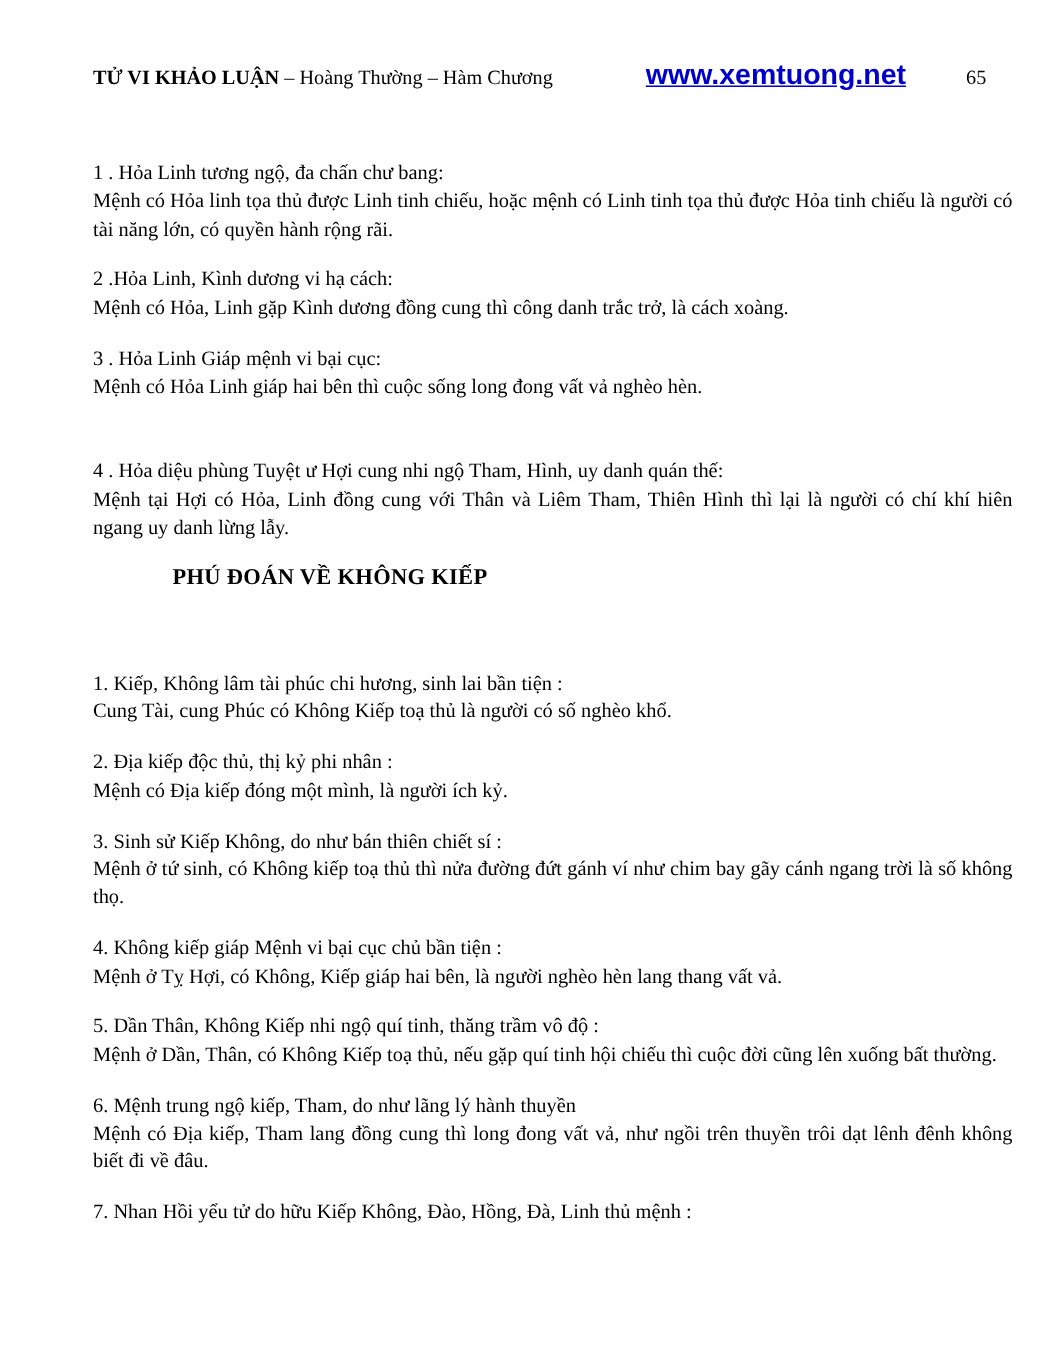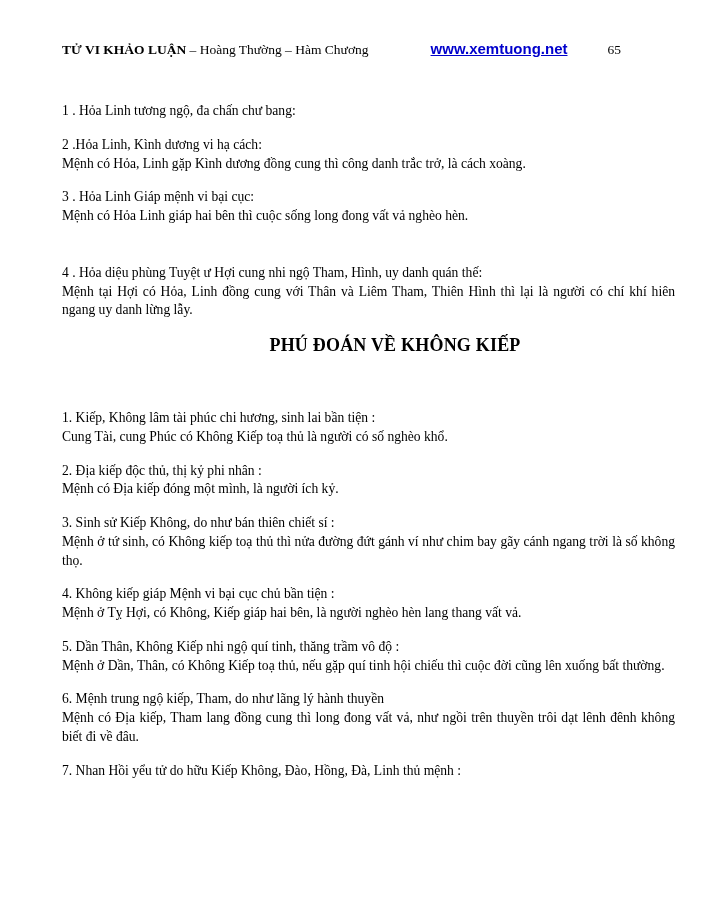--- a/index.html
+++ b/index.html
@@ -36,60 +36,60 @@
   .header-title .bold {
     font-weight: bold;
   }
   .header-spacer {
     flex: 0 0 62px;
   }
   .header-url {
     color: #0000cc;
     font-weight: bold;
     text-decoration: underline;
-    font-size: 15px;
+    font-size: 19px;
     font-family: "Liberation Sans", sans-serif;
   }
   .header-page {
     margin-left: 40px;
     font-size: 13.5px;
   }
   .para {
     font-size: 13.6px;
     line-height: 1.38;
     text-align: justify;
     margin: 0;
   }
   .para.italic {
   }
   .gap-m { height: 15px; }
   .gap-xl { height: 38px; }
   .section-title {
     font-weight: bold;
-    font-size: 18px;
+    font-size: 15px;
     margin-left: 53px;
     letter-spacing: 0.2px;
-    text-align: center;
   }
 </style>
 </head>
 <body>
 
 <div class="page">
 
   <div class="header">
     <div class="header-title">
       <span class="bold">TỬ VI KHẢO LUẬN</span><span> – Hoàng Thường – Hàm Chương</span>
     </div>
     <div class="header-spacer"></div>
     <div class="header-url">www.xemtuong.net</div>
     <div class="header-page">65</div>
   </div>
 
   <div class="para italic">1 . Hỏa Linh tương ngộ, đa chấn chư bang:</div>
+  <div class="para">Mệnh có Hỏa linh tọa thủ được Linh tinh chiếu, hoặc mệnh có Linh tinh tọa thủ được Hỏa tinh chiếu là người có tài năng lớn, có quyền hành rộng rãi.</div>
 
   <div class="gap-m"></div>
 
   <div class="para italic">2 .Hỏa Linh, Kình dương vi hạ cách:</div>
   <div class="para"> Mệnh có Hỏa,  Linh gặp Kình dương đồng cung thì công danh trắc trở, là cách xoàng.</div>
 
   <div class="gap-m"></div>
 
   <div class="para italic">3 . Hỏa Linh Giáp mệnh vi bại cục:</div>
   <div class="para">Mệnh có Hỏa Linh giáp hai bên thì cuộc sống long đong vất vả nghèo hèn.</div>

